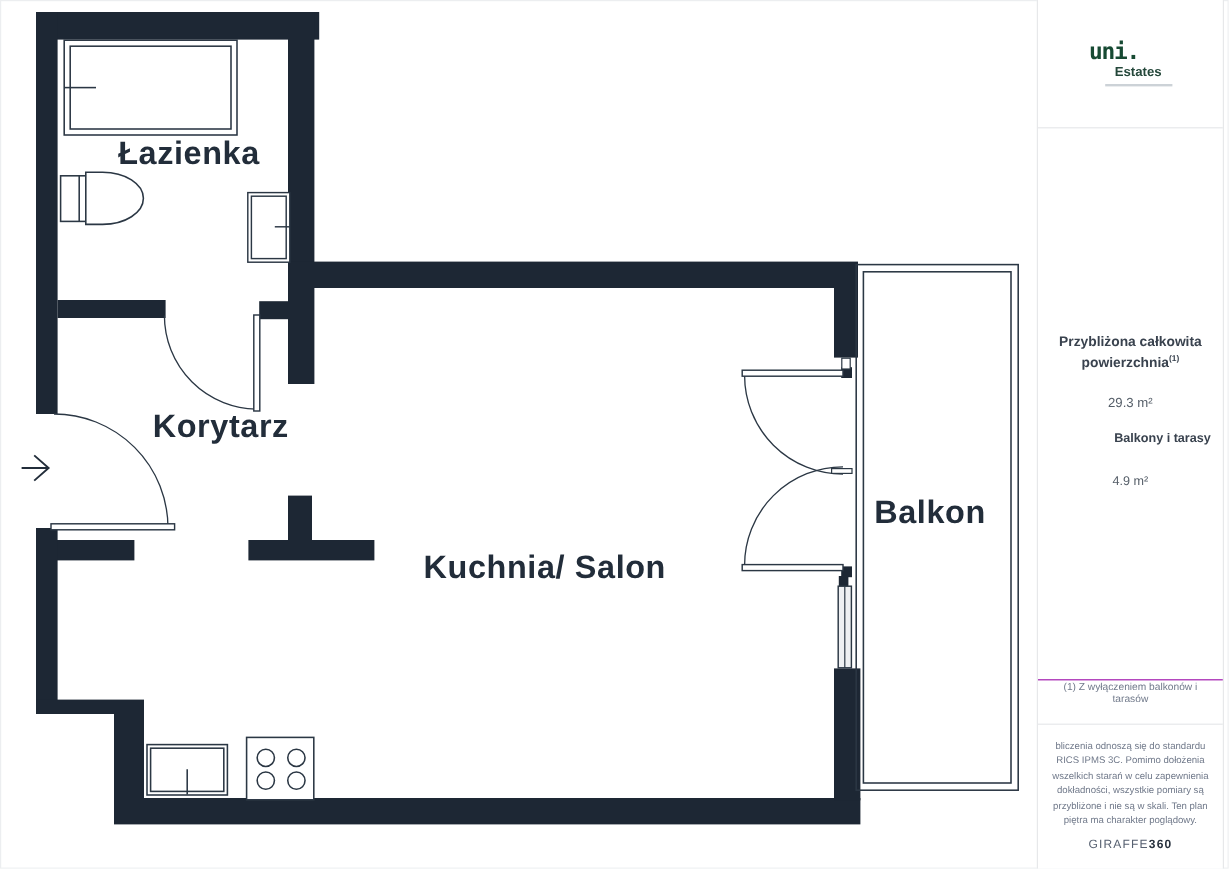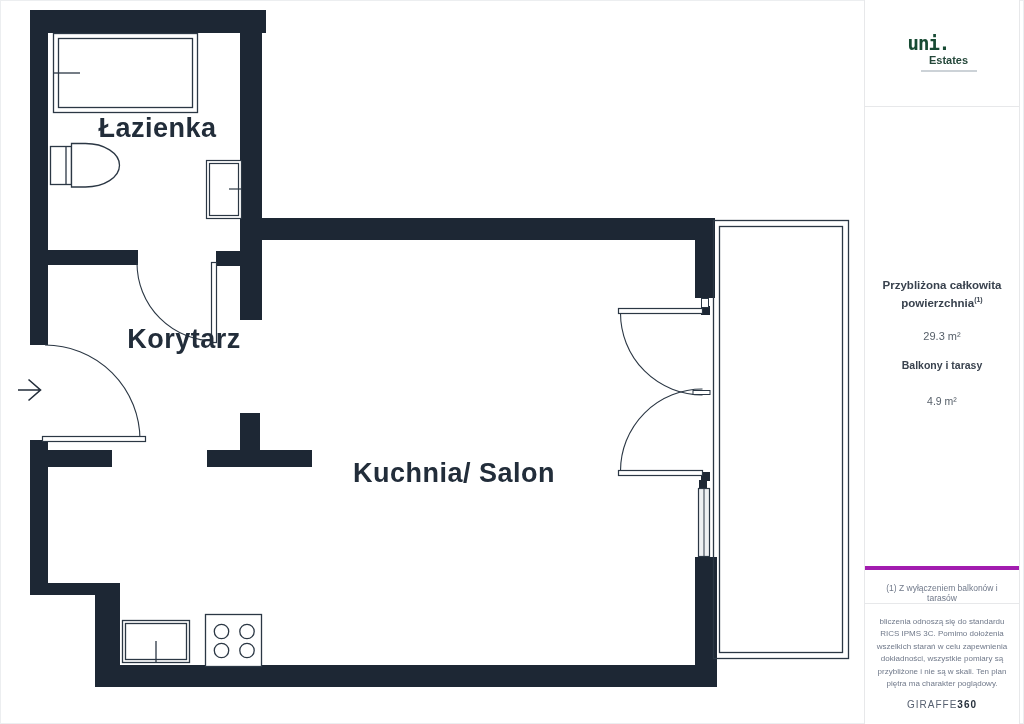--- a/index.html
+++ b/index.html
@@ -5,43 +5,43 @@
   html,body{margin:0;padding:0;background:#ffffff;}
   body{width:1024px;height:724px;position:relative;overflow:hidden;
        font-family:"Liberation Sans",sans-serif;}
   .page-border{position:absolute;inset:0;border:1px solid #eceef0;pointer-events:none;}
 
   
   .plan{position:absolute;left:0;top:0;width:864px;height:628px;}
   .room-label{position:absolute;font-weight:bold;font-size:27px;color:#222d3a;
               text-align:center;letter-spacing:.5px;white-space:nowrap;}
   .lbl-bathroom{left:70px;top:113px;width:175px;}
-  .lbl-corridor{left:94px;top:324px;width:180px;}
+  .lbl-corridor{left:94px;top:340px;width:180px;}
   .lbl-kitchen{left:318px;top:458px;width:272px;}
   .lbl-balcony{left:700px;top:412px;width:150px;}
 
   
   .sidebar{position:absolute;left:864px;top:0;width:156px;height:724px;
            box-sizing:border-box;border-left:1px solid #e7e8ea;border-right:1px solid #e7e8ea;
            display:flex;flex-direction:column;background:#fff;}
   .sb-logo{height:107px;box-sizing:border-box;border-bottom:1px solid #e7e8ea;
            display:flex;align-items:center;justify-content:center;}
   .logo-block{text-align:left;}
   .logo-uni{font-family:"DejaVu Sans Mono",monospace;font-weight:bold;font-size:19px;
             letter-spacing:-1px;color:#174a33;line-height:1;}
   .logo-estates{font-size:11px;font-weight:bold;color:#24473a;margin:2px 0 0 13px;line-height:1;text-align:center;}
   .logo-tagline{width:56px;height:2px;background:#ccd2d7;margin:4px 0 0 13px;}
   .sb-info{flex:1;box-sizing:border-box;padding:170px 10px 0;text-align:center;}
   .area-title{font-size:11.5px;font-weight:bold;color:#39424e;line-height:1.55;}
   .area-title sup{font-size:7px;}
   .area-value{font-size:11px;color:#555e68;margin-top:17px;}
-  .balcony-title{font-size:10.5px;font-weight:bold;color:#39424e;margin-top:17px;}
+  .balcony-title{font-size:10.5px;font-weight:bold;color:#39424e;margin-top:17px;text-align:right;}
   .balcony-value{font-size:10.5px;color:#555e68;margin-top:24px;}
-  .sb-footnote{height:38px;box-sizing:border-box;border-top:4px solid #a21caf;
-               border-bottom:1px solid #e7e8ea;display:flex;align-items:flex-end;
+  .sb-footnote{height:38px;box-sizing:border-box;border-top:1px solid #a21caf;
+               border-bottom:1px solid #e7e8ea;display:flex;align-items:flex-start;
                justify-content:center;padding:0 8px;}
   .footnote-text{font-size:8.5px;color:#70798a;text-align:center;}
   .sb-disclaimer{height:120px;box-sizing:border-box;padding:12px 11px 0;text-align:center;}
   .disclaimer-text{font-size:8px;line-height:1.55;color:#70798a;}
   .brand-footer{margin-top:9px;font-size:10px;letter-spacing:1px;color:#566070;}
   .brand-footer .bold{font-weight:bold;color:#27313d;}
 </style>
 </head>
 <body>
 
@@ -132,20 +132,21 @@
       <circle cx="221.5" cy="631.5" r="7.2"></circle>
       <circle cx="247" cy="631.5" r="7.2"></circle>
       <circle cx="221.5" cy="650.5" r="7.2"></circle>
       <circle cx="247" cy="650.5" r="7.2"></circle>
     </g>
   </svg>
 
   <div class="room-label lbl-bathroom">Łazienka</div>
   <div class="room-label lbl-corridor">Korytarz</div>
   <div class="room-label lbl-kitchen">Kuchnia/ Salon</div>
+  <div class="room-label lbl-balcony">Balkon</div>
 </div>
 
 <div class="sidebar">
 
   <div class="sb-logo">
     <div class="logo-block">
       <div class="logo-uni">uni.</div>
       <div class="logo-estates">Estates</div>
       <div class="logo-tagline"></div>
     </div>

